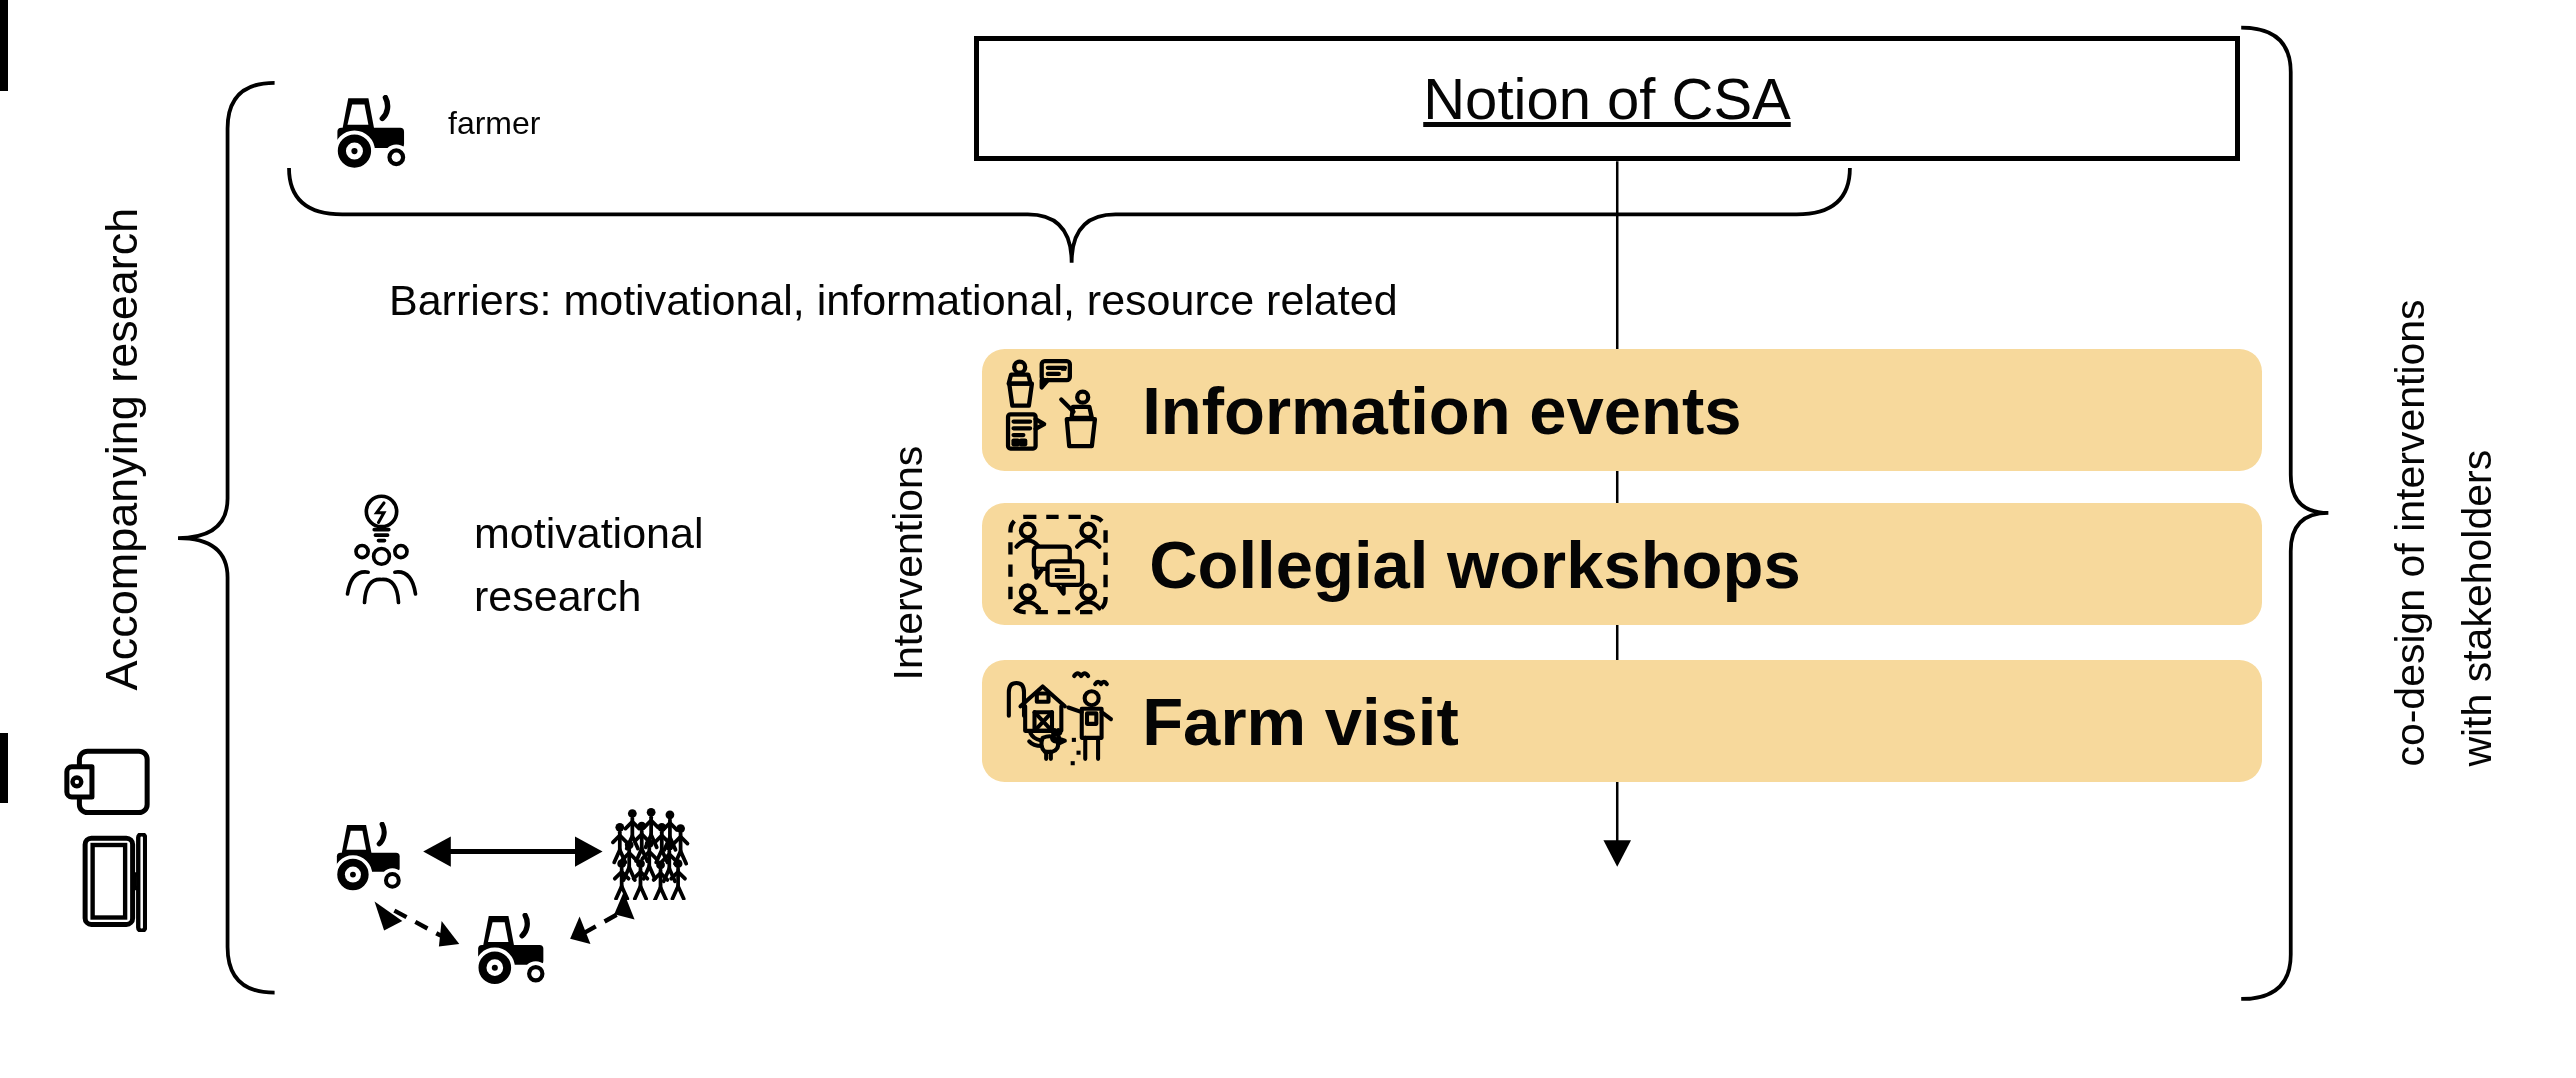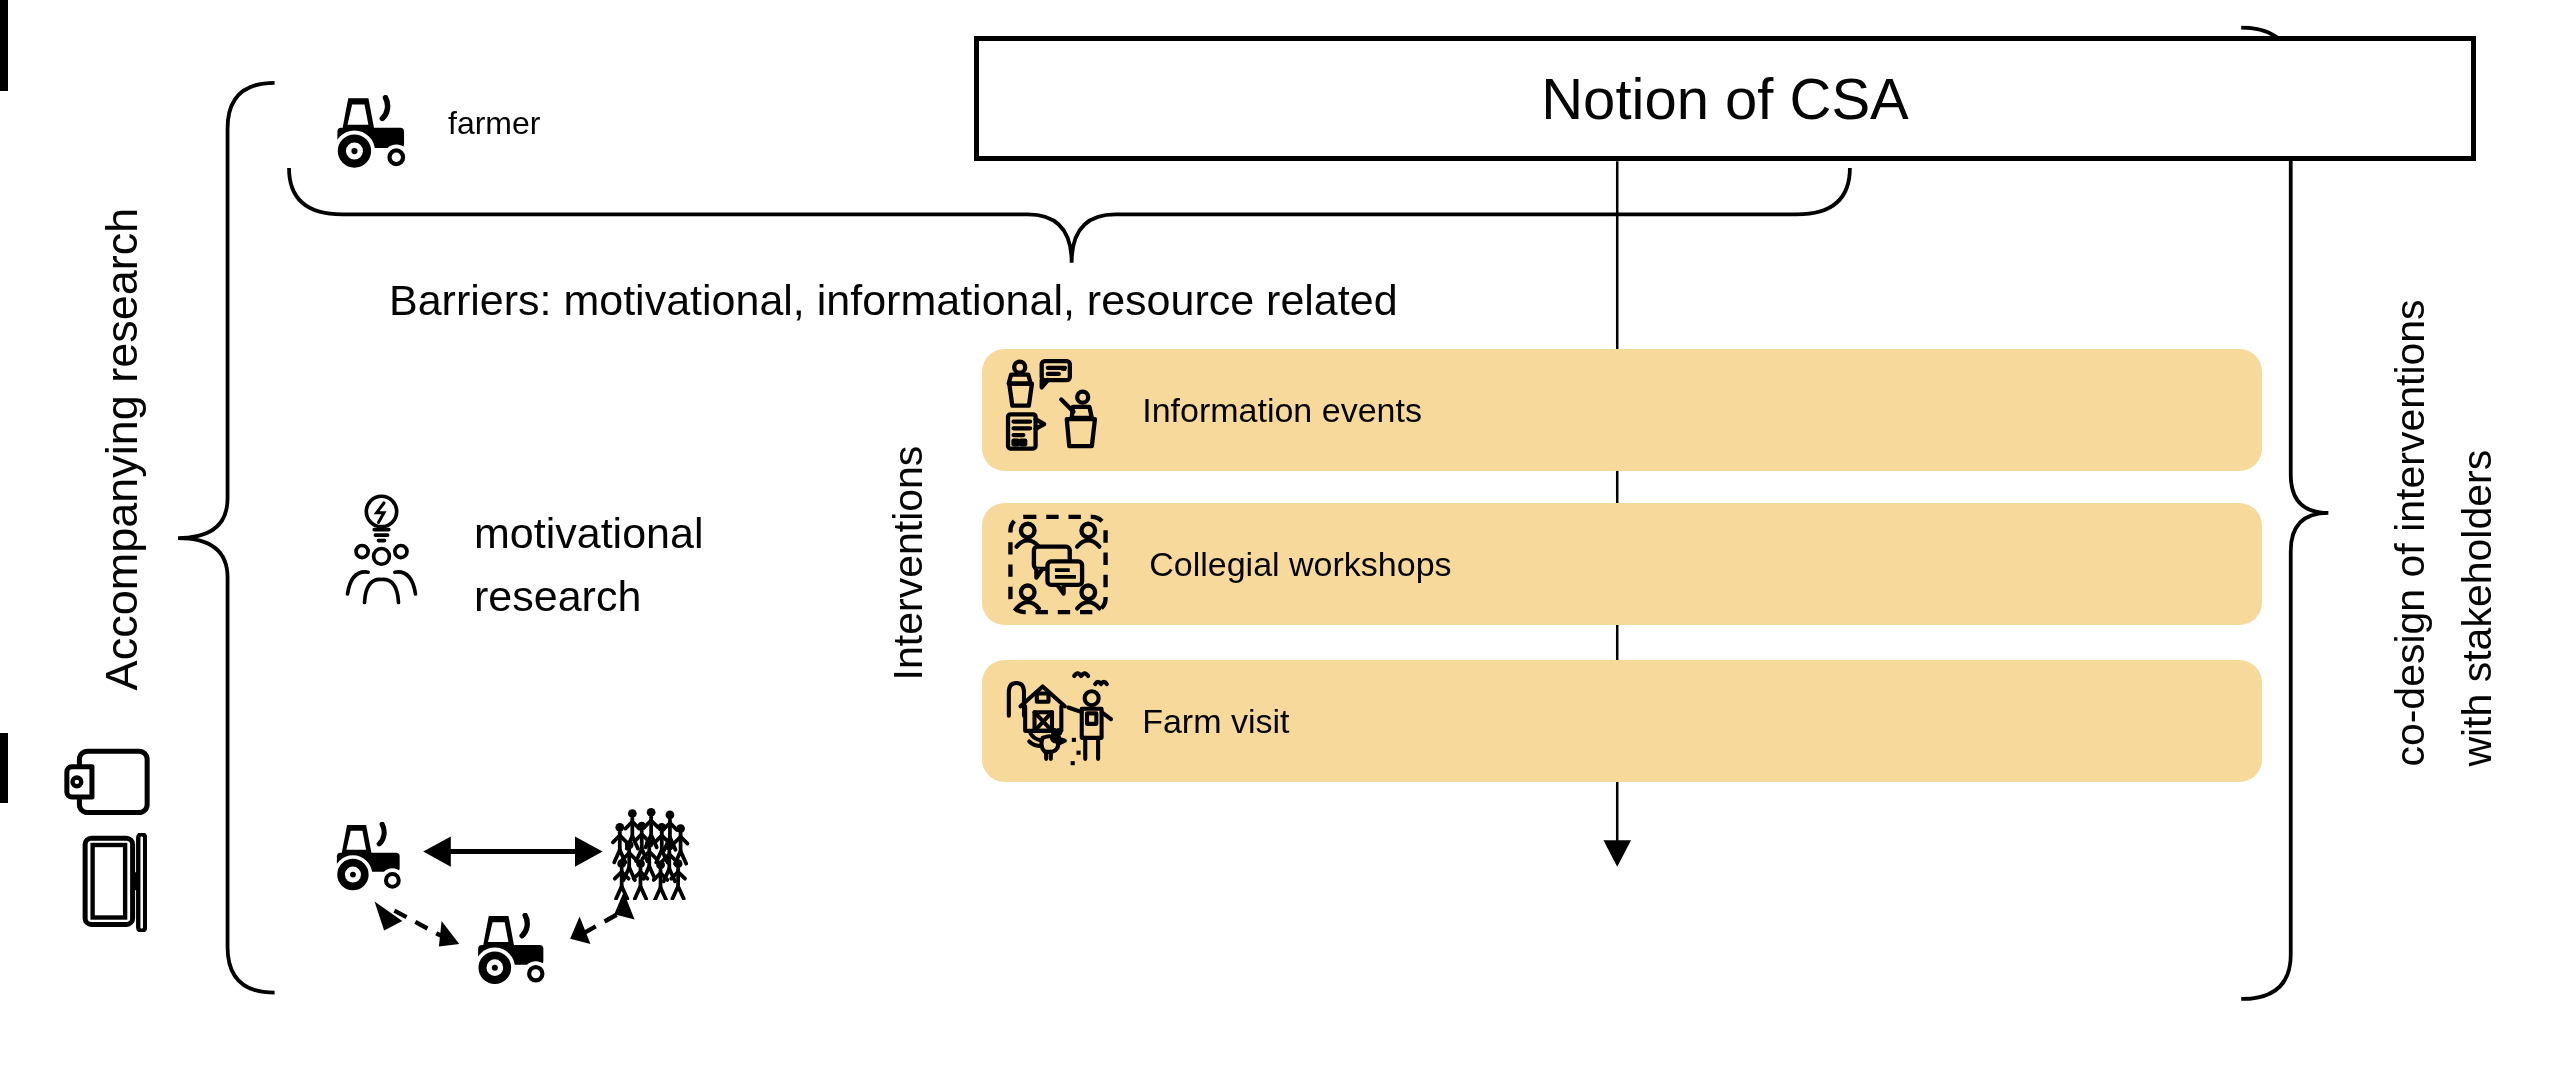--- a/index.html
+++ b/index.html
@@ -7,30 +7,32 @@
     position:relative;width:2576px;height:1078px;background:#fff;overflow:hidden;
     font-family:"Liberation Sans", sans-serif;color:#050505;
   }
   .abs{position:absolute;}
   .txt{white-space:nowrap;line-height:1.15;}
   .vtext{
     position:absolute;white-space:nowrap;
     transform:translate(-50%,-50%) rotate(-90deg);
   }
   .box{
-    position:absolute;left:974px;width:1502px;height:125px;
+    position:absolute;left:974px;width:1266px;height:125px;
     background:#fff;border:5.6px solid #000;box-sizing:border-box;
     display:flex;align-items:center;justify-content:center;
     font-size:58px;
+    text-decoration:underline;
   }
   .obox{
     position:absolute;left:982px;width:1280px;height:122px;
     background:#F7D99C;border-radius:22.6px;
     display:flex;align-items:center;
-    font-size:34px;
+    font-size:67px;
+    font-weight:bold;
   }
   .obox .ic{flex:0 0 auto;margin-left:17.6px;}
   .obox .lbl{margin-left:17.6px;}
   .edgebar{position:absolute;left:0;width:7.5px;background:#000;}
   svg{display:block;}
 </style>
 </head>
 <body>
 
 <div class="canvas">

